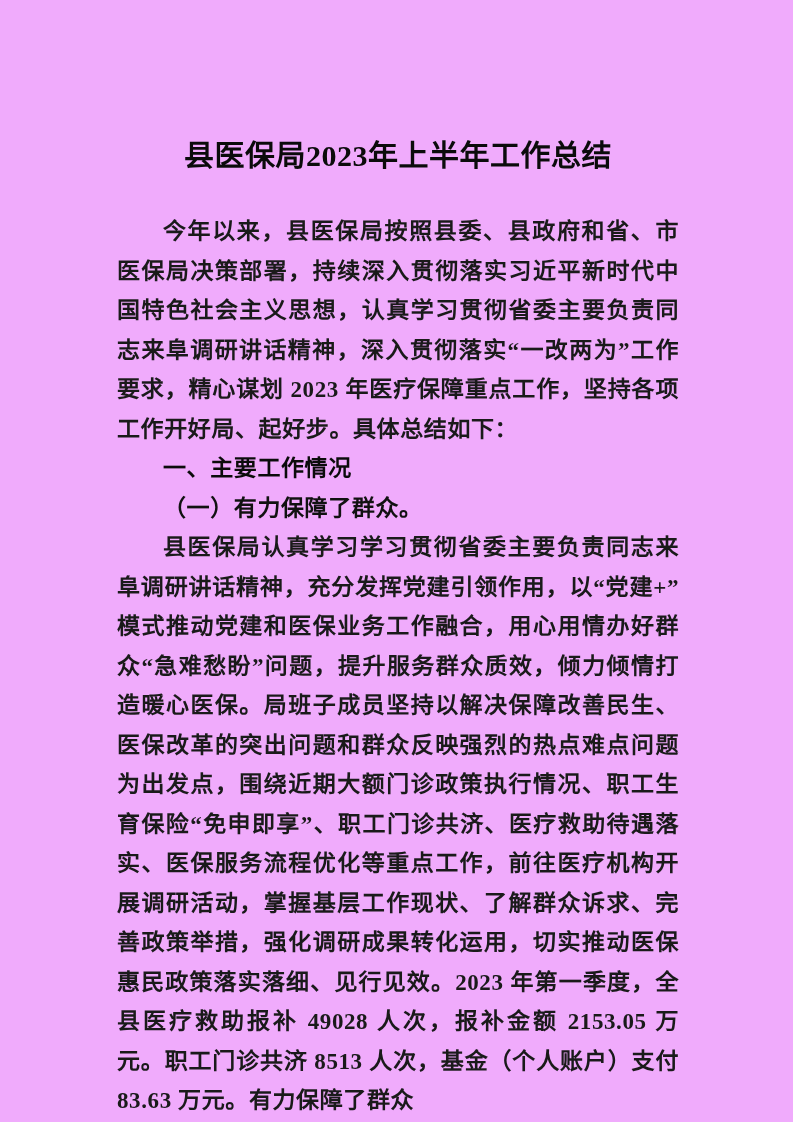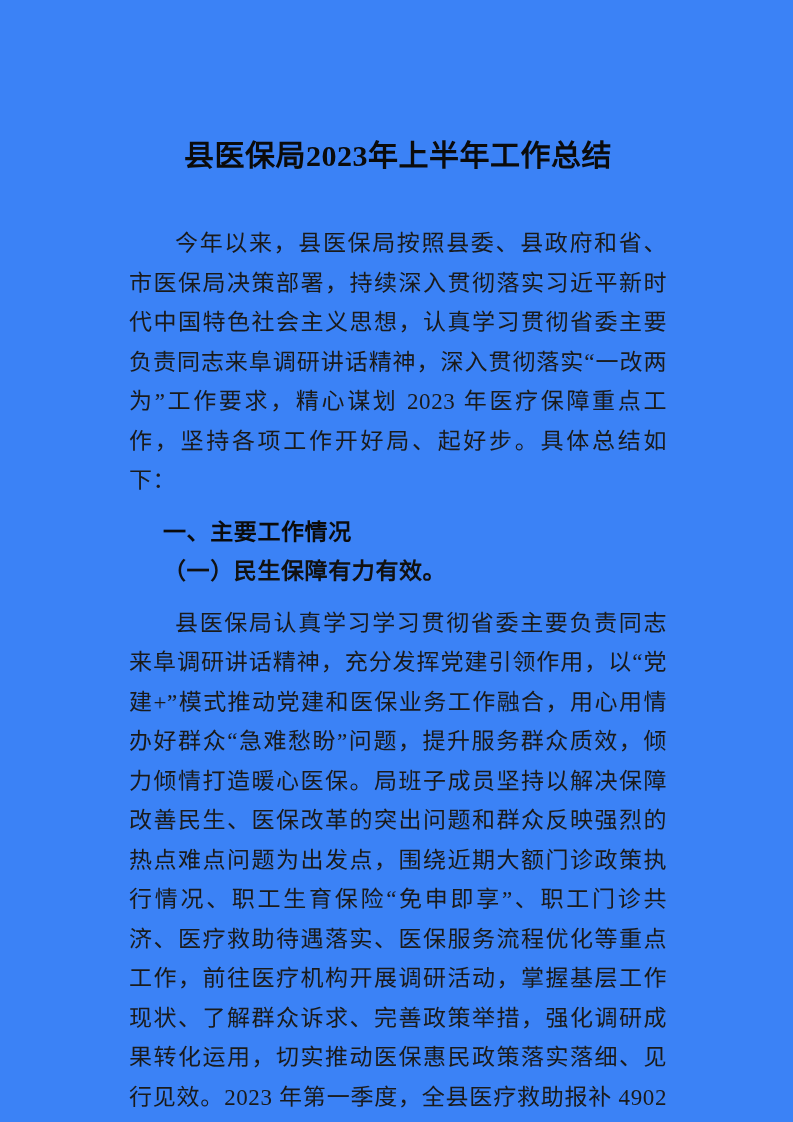--- a/index.html
+++ b/index.html
@@ -6,21 +6,21 @@
   html, body {
     margin: 0;
     padding: 0;
     background: #ffffff;
   }
 
   .page {
     position: relative;
     width: 793px;
     height: 1122px;
-    background: #3b82f6;
+    background: #f0abfc;
     margin: 0 auto;
     overflow: hidden;
     box-sizing: border-box;
   }
 
   .content {
     position: absolute;
     left: 117px;
     top: 0;
     width: 562px;
@@ -42,26 +42,27 @@
   .spacer-after-title {
     height: 36px;
   }
 
   
   p.body-para {
     font-family: "Liberation Serif", "DejaVu Serif", serif;
     font-size: 23px;
     line-height: 39.5px;
     color: #1a1a1a;
-    margin: 12px;
+    margin: 0;
     text-align: justify;
     text-justify: inter-ideograph;
     text-indent: 2em;
     letter-spacing: 0.6px;
     word-break: break-all;
+    font-weight: bold;
   }
 
   
   p.heading-1 {
     font-family: Liberation Sans, sans-serif;
     font-weight: 700;
     font-size: 23px;
     line-height: 39.5px;
     color: #0b0b0b;
     margin: 0;
@@ -88,18 +89,18 @@
   <div class="content">
 
     <h1 class="doc-title"><span>县医保局2023年上半年工作总结</span></h1>
 
     <div class="spacer-after-title"></div>
 
     <p class="body-para">今年以来，县医保局按照县委、县政府和省、市医保局决策部署，持续深入贯彻落实习近平新时代中国特色社会主义思想，认真学习贯彻省委主要负责同志来阜调研讲话精神，深入贯彻落实“一改两为”工作要求，精心谋划 2023 年医疗保障重点工作，坚持各项工作开好局、起好步。具体总结如下：</p>
 
     <p class="heading-1">一、主要工作情况</p>
 
-    <p class="heading-2">（一）民生保障有力有效。</p>
+    <p class="heading-2">（一）有力保障了群众。</p>
 
     <p class="body-para">县医保局认真学习学习贯彻省委主要负责同志来阜调研讲话精神，充分发挥党建引领作用，以“党建+”模式推动党建和医保业务工作融合，用心用情办好群众“急难愁盼”问题，提升服务群众质效，倾力倾情打造暖心医保。局班子成员坚持以解决保障改善民生、医保改革的突出问题和群众反映强烈的热点难点问题为出发点，围绕近期大额门诊政策执行情况、职工生育保险“免申即享”、职工门诊共济、医疗救助待遇落实、医保服务流程优化等重点工作，前往医疗机构开展调研活动，掌握基层工作现状、了解群众诉求、完善政策举措，强化调研成果转化运用，切实推动医保惠民政策落实落细、见行见效。2023 年第一季度，全县医疗救助报补 49028 人次，报补金额 2153.05 万元。职工门诊共济 8513 人次，基金（个人账户）支付 83.63 万元。有力保障了群众</p>
 
   </div>
 </div>
 
 </body></html>

